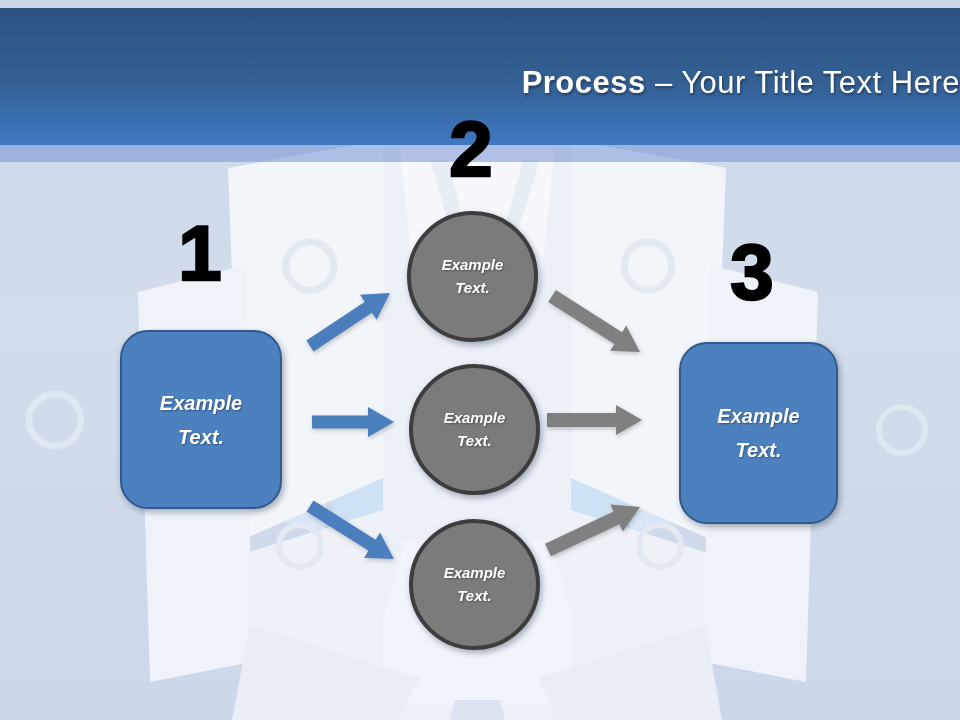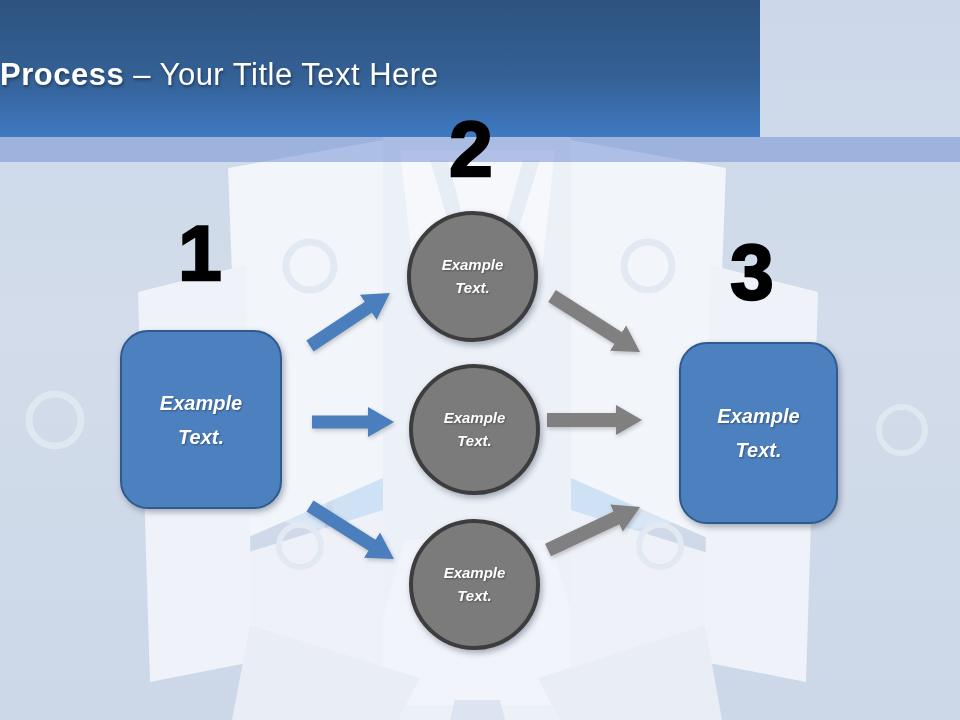--- a/index.html
+++ b/index.html
@@ -3,23 +3,23 @@
 <meta charset="utf-8">
 <style>
   html,body{margin:0;padding:0;background:#e8e8e8;}
   .slide{
     position:relative;width:960px;height:720px;overflow:hidden;
     font-family:"Liberation Sans",sans-serif;
     background:linear-gradient(180deg,#ccd8ea 0%,#d2dcea 45%,#ccd7e8 100%);
   }
   
   .header{
-    position:absolute;left:0;top:0;width:760px;height:137px;
+    position:absolute;left:0;top:8px;width:960px;height:137px;
     background:linear-gradient(180deg,#2d5380 0%,#346094 55%,#3e79c2 100%);
-    display:flex;align-items:center;justify-content:flex-start;
+    display:flex;align-items:center;justify-content:flex-end;
     z-index:3;
   }
   .title{
     color:#ffffff;font-size:31px;letter-spacing:.5px;
     text-shadow:1px 2px 3px rgba(0,0,0,.40);
     padding-top:12px;white-space:nowrap;
   }
   .title .bold{font-weight:700;}
   .title .rest{font-weight:400;}
   .accent-band{

